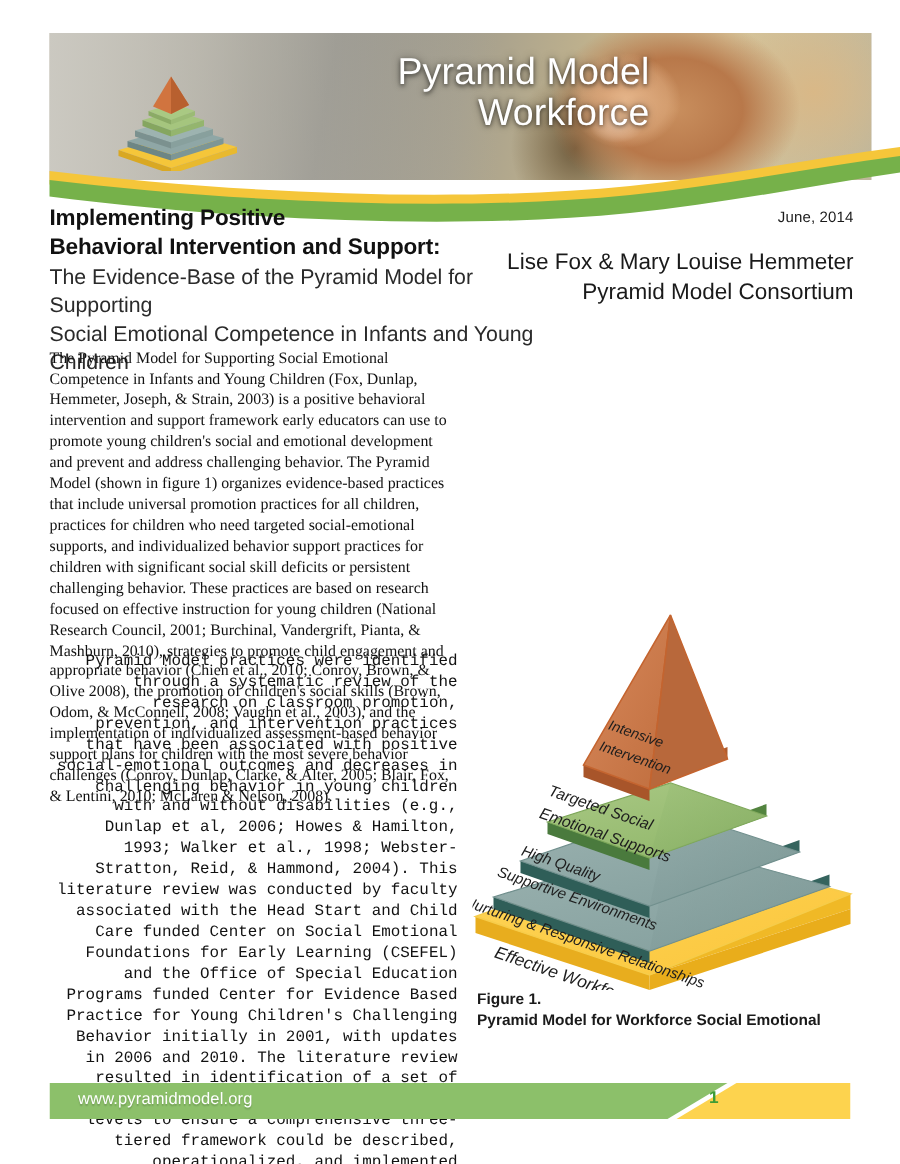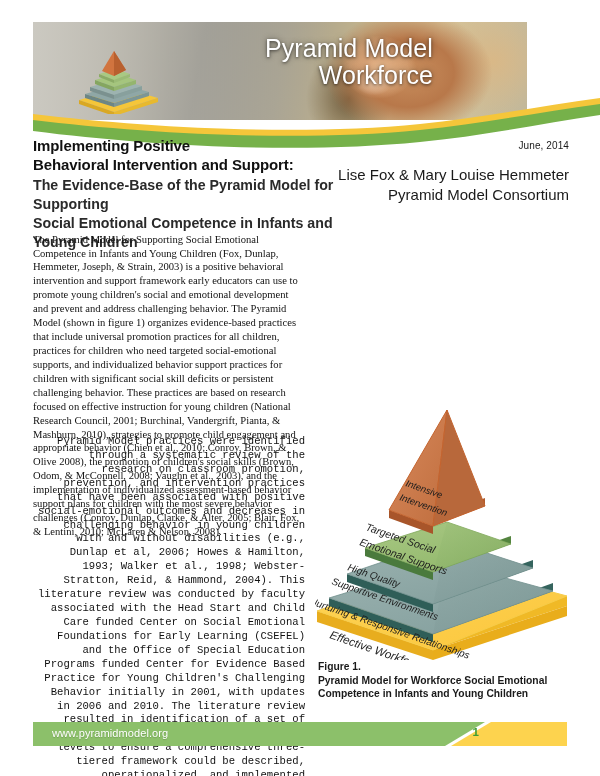--- a/index.html
+++ b/index.html
@@ -22,21 +22,21 @@
     height: 776px;
     background: #ffffff;
     box-sizing: border-box;
   }
 
   
   .banner {
     position: absolute;
     left: 33px;
     top: 22px;
-    width: 494px;
+    width: 548px;
     height: 98px;
     overflow: hidden;
     background: #cfcdc6;
   }
   .banner-photo {
     position: absolute;
     inset: 0;
     background:
       radial-gradient(ellipse 120px 90px at 76% 52%, #c98f5e 0%, #b8784a 38%, rgba(184,120,74,0) 70%),
       radial-gradient(ellipse 60px 70px at 64% 78%, #6d5a3c 0%, rgba(109,90,60,0) 72%),
@@ -105,21 +105,21 @@
     font-weight: bold;
     color: #111111;
     line-height: 1.28;
     letter-spacing: -0.1px;
   }
   .doc-subtitle {
     margin-top: 2px;
     font-size: 14.2px;
     color: #2a2a2a;
     line-height: 1.34;
-    font-weight: 700;
+    font-weight: 400;
   }
 
   .meta-block {
     position: absolute;
     right: 31px;
     top: 140px;
     text-align: right;
     color: #1a1a1a;
   }
   .meta-date {
@@ -359,21 +359,20 @@
         <text x="-6" y="206" font-size="10" font-style="italic" transform="rotate(19 -6 206)">Nurturing &amp; Responsive Relationships</text>
 
         <text x="14" y="240" font-size="11.5" font-style="italic" transform="rotate(19 14 240)">Effective Workforce</text>
       </g>
     </svg>
   </div>
 
   <div class="fig-caption">
     <div>Figure 1.</div>
     <div>Pyramid Model for Workforce Social Emotional</div>
-    <div>Competence in Infants and Young Children</div>
   </div>
 
   <div class="footer">
     <svg width="534" height="24" viewBox="0 0 534 24">
       <polygon points="0,0 452,0 412,24 0,24" fill="#8cc06a"></polygon>
       <polygon points="458,0 534,0 534,24 418,24" fill="#fdd34e"></polygon>
     </svg>
     <div class="footer-url">www.pyramidmodel.org</div>
     <div class="footer-page">1</div>
   </div>

